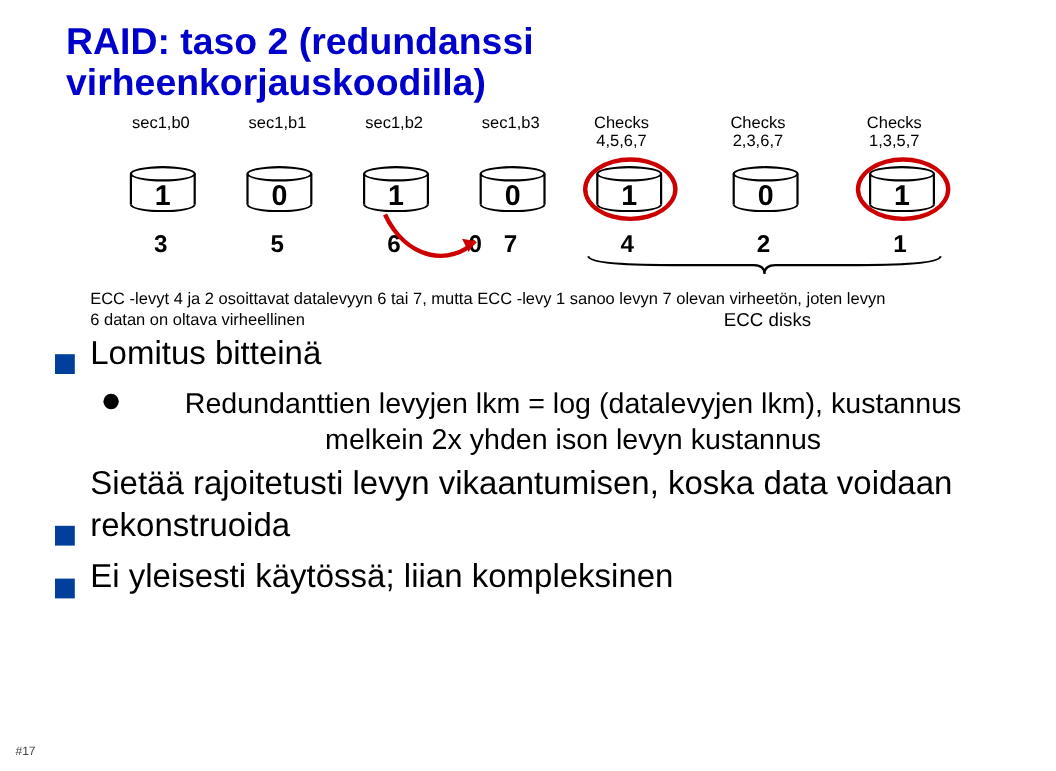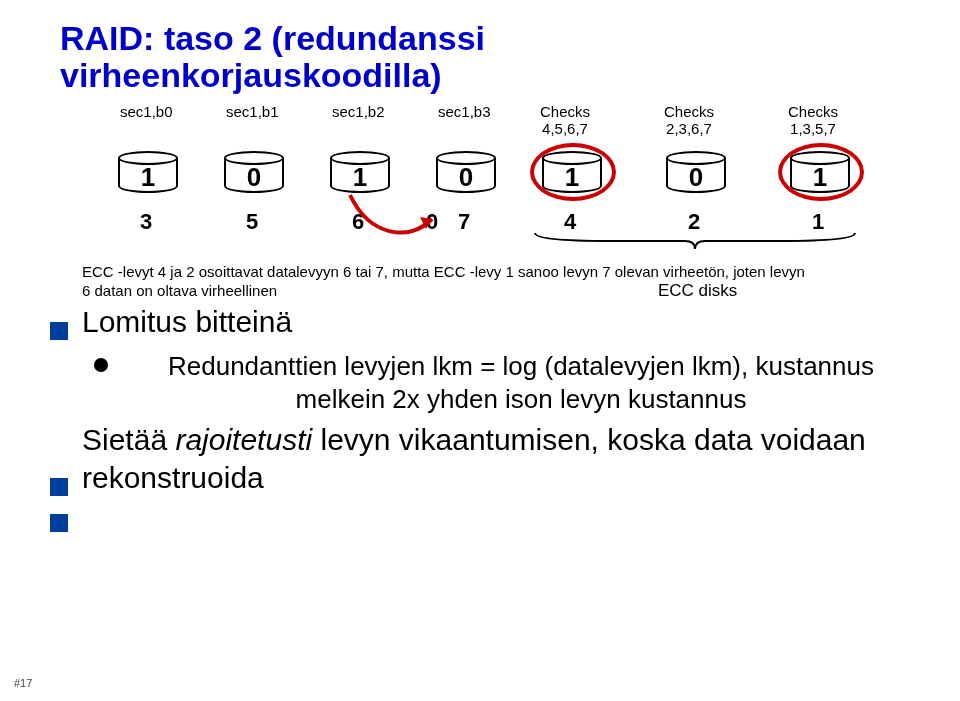--- a/index.html
+++ b/index.html
@@ -155,21 +155,21 @@
     border-radius: 50%;
     flex: 0 0 14px;
     margin-top: 8px;
     margin-right: 14px;
   }
   .b2 .txt {
     font-size: 26px;
     line-height: 1.25;
     text-align: center;
   }
-  .italic { font-style: italic; }
+  .italic { }
   .slide-num {
     position: absolute;
     bottom: 12px;
     left: 14px;
     font-size: 11px;
     color: #444;
   }
 </style>
 </head>
 <body>
@@ -287,17 +287,18 @@
 
   <div class="b1">
     <div class="sq"></div>
     <div class="txt">
       <span>Sietää </span><span class="italic">rajoitetusti</span><span> levyn vikaantumisen, koska data voidaan rekonstruoida</span>
     </div>
   </div>
 
   <div class="b1">
     <div class="sq"></div>
+    <div class="txt">Ei yleisesti käytössä; liian kompleksinen</div>
   </div>
 
 </div>
 
 <div class="slide-num">#17</div>
 
 </body></html>

